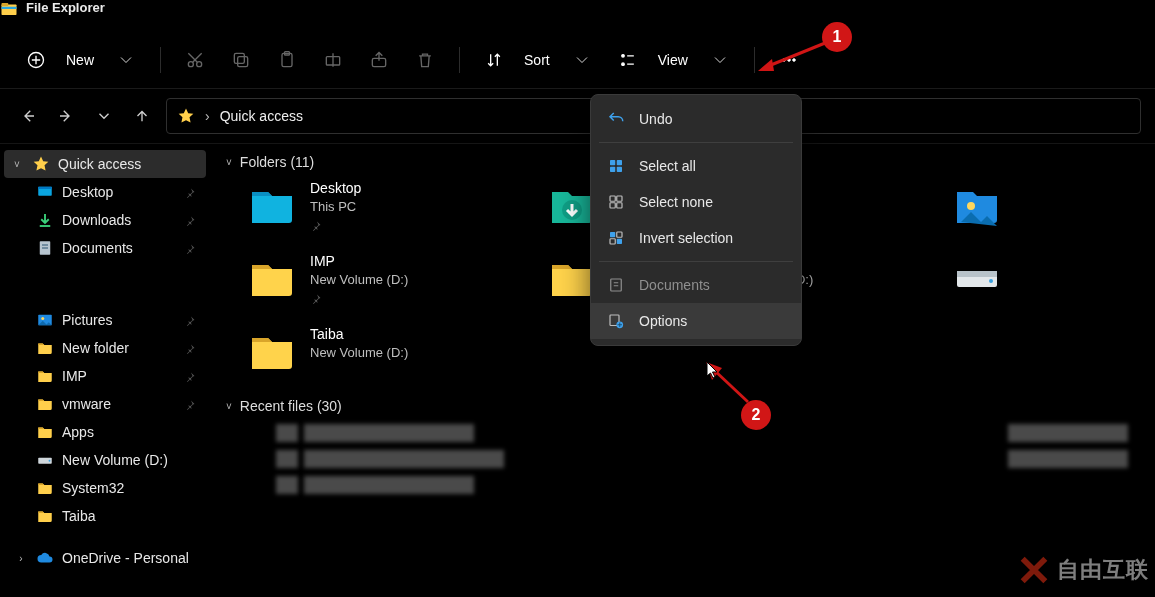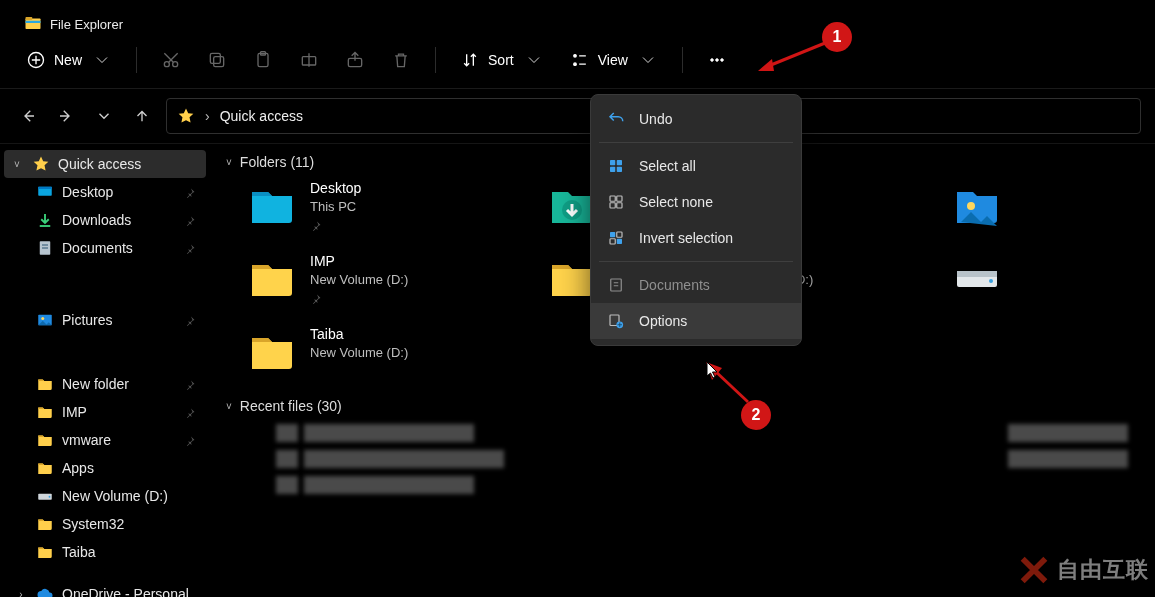--- a/index.html
+++ b/index.html
@@ -1,23 +1,23 @@
 <!DOCTYPE html>
 <html><head>
 <meta charset="utf-8">
 <style>
   * { box-sizing: border-box; margin: 0; padding: 0; }
   html, body { width: 1155px; height: 597px; background: #000; font-family: "Segoe UI", Arial, sans-serif; color: #fff; overflow: hidden; font-size: 14px; }
   body { position: relative; }
-  .titlebar { display: flex; align-items: flex-end; height: 32px; padding: 0 24px; background: #000; border-bottom: 0; }
+  .titlebar { display: flex; align-items: flex-start; height: 32px; padding: 0 0; background: #000; border-bottom: 0; font-weight: bold; }
   .titlebar .fx-icon { width: 18px; height: 18px; margin-right: 8px; }
   .titlebar span.title { font-size: 13px; color: #eaeaea; }
   .toolbar { display: flex; align-items: center; height: 56px; padding: 0 18px; gap: 10px; background: #000; }
   .toolbar .sep { width: 1px; height: 26px; background: #2c2c2c; margin: 0 6px; }
-  .tbtn { display: flex; align-items: center; gap: 8px; padding: 6px 8px; border-radius: 4px; color: #bbb; cursor: default; position: relative; }
+  .tbtn { display: flex; align-items: center; gap: 20px; padding: 6px 8px; border-radius: 4px; color: #bbb; cursor: default; position: relative; }
   .tbtn.disabled { opacity: .55; }
   .tbtn svg { width: 20px; height: 20px; stroke: #bbb; fill: none; }
   .tbtn.bright { color: #fff; }
   .tbtn.bright svg { stroke: #fff; }
   .chev { margin-left: 2px; }
   .addrbar { display: flex; align-items: center; height: 56px; padding: 0 14px; gap: 10px; border-top: 1px solid #1a1a1a; border-bottom: 1px solid #151515; }
   .navbtn { width: 28px; height: 28px; display:flex; align-items:center; justify-content:center; border-radius:4px; cursor:default; }
   .navbtn svg { stroke:#cfcfcf; fill:none; width:18px; height:18px; }
   .address { flex:1; display:flex; align-items:center; gap:10px; background:#000; border:1px solid #2f2f2f; border-radius:4px; height:36px; padding:0 10px; }
   .address .star { width:18px;height:18px; }
@@ -237,21 +237,21 @@
               <rect x="3" y="5" width="18" height="14" rx="1" fill="#1f8ae0"></rect>
               <circle cx="9" cy="10" r="2" fill="#ffd75e"></circle>
               <path d="M3 19l6-6 5 5 3-3 4 4" fill="#0f6aae"></path>
             </svg>
           </span>
           <span>Pictures</span>
           <span class="pin"><svg viewBox="0 0 24 24">
               <path fill="#9a9a9a" d="M14 3l7 7-3 1-4 4 1 5-3-3-5 5-1-1 5-5-3-3 5 1 4-4z"></path>
             </svg></span>
         </div>
-        <div class="navitem" style="padding-left: 32px; margin-top: 36px;">
+        <div class="navitem" style="padding-left: 32px;">
           <span class="icon">
             <svg viewBox="0 0 24 24">
               <path fill="#ffcf4b" d="M3 6h6l2 2h10v10a2 2 0 01-2 2H3z"></path>
               <path fill="#d9a52a" d="M3 6h6l2 2H3z"></path>
             </svg>
           </span>
           <span>New folder</span>
           <span class="pin"><svg viewBox="0 0 24 24">
               <path fill="#9a9a9a" d="M14 3l7 7-3 1-4 4 1 5-3-3-5 5-1-1 5-5-3-3 5 1 4-4z"></path>
             </svg></span>

